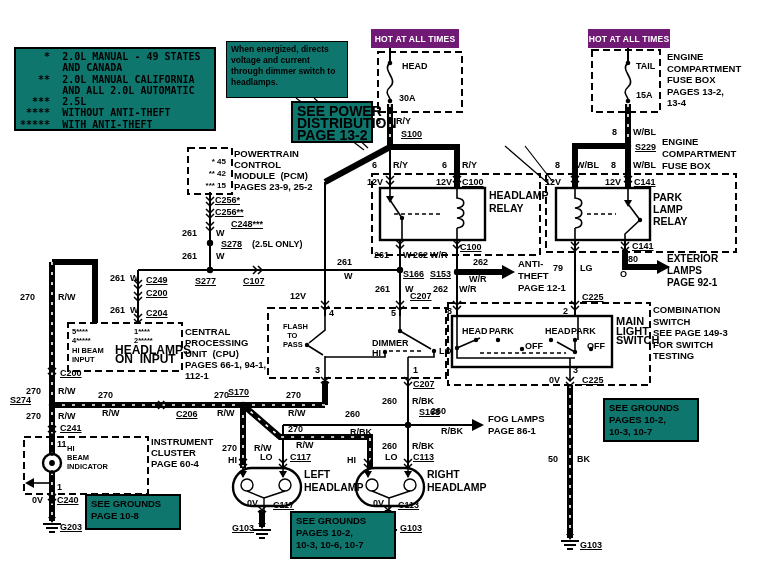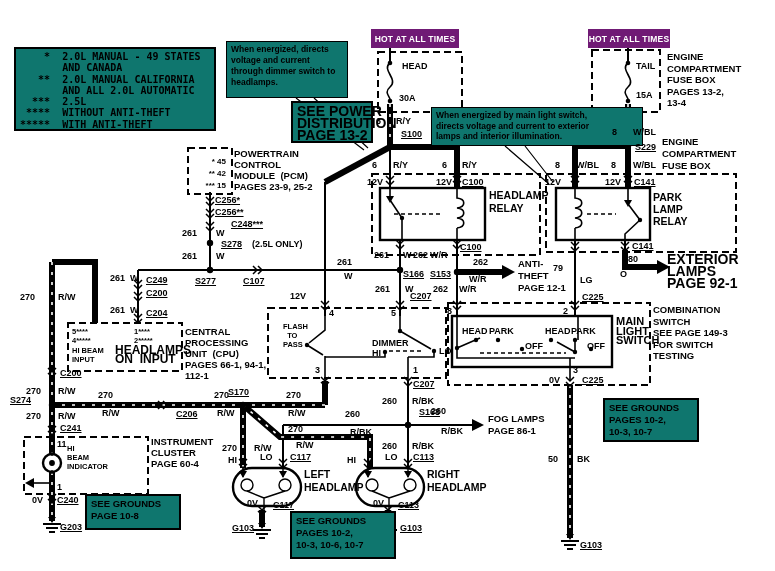--- a/index.html
+++ b/index.html
@@ -256,23 +256,20 @@
   ***  2.5L
  ****  WITHOUT ANTI-THEFT
 *****  WITH ANTI-THEFT</div>
     <div class="box" style="left: 226px; top: 41px; width: 122px; height: 57px; font-size: 8.5px; line-height: 11px; border-width: 1.5px;">When energized, directs
 voltage and current
 through dimmer switch to
 headlamps.</div>
     <div class="box" style="left: 291px; top: 101px; width: 82px; height: 42px; font-size: 14px; line-height: 12px;">SEE POWER
 DISTRIBUTION
 PAGE 13-2</div>
-    <div class="box" style="left: 431px; top: 107px; width: 212px; height: 39px; font-size: 8.5px; line-height: 10.5px; border-width: 1.5px;">When energized by main light switch,
-directs voltage and current to exterior
-lamps and interior illumination.</div>
     <div class="box" style="left: 603px; top: 398px; width: 96px; height: 44px; font-size: 9.5px; line-height: 12px;">SEE GROUNDS
 PAGES 10-2,
 10-3, 10-7</div>
     <div class="box" style="left: 290px; top: 511px; width: 106px; height: 48px; font-size: 9.5px; line-height: 12px;">SEE GROUNDS
 PAGES 10-2,
 10-3, 10-6, 10-7</div>
     <div class="box" style="left: 85px; top: 494px; width: 96px; height: 36px; font-size: 9.5px; line-height: 12px;">SEE GROUNDS
 PAGE 10-8</div>
     <div class="txt" style="left: 667px; top: 51px; font-size: 9.5px; line-height: 11.5px;">ENGINE
 COMPARTMENT
@@ -290,21 +287,21 @@
 MODULE  (PCM)
 PAGES 23-9, 25-2</div>
     <div class="txt" style="left: 489px; top: 189px; font-size: 10.5px; line-height: 13px;">HEADLAMP
 RELAY</div>
     <div class="txt" style="left: 653px; top: 191px; font-size: 10.5px; line-height: 12px;">PARK
 LAMP
 RELAY</div>
     <div class="txt" style="left: 518px; top: 258px; font-size: 9.5px; line-height: 12px;">ANTI-
 THEFT
 PAGE 12-1</div>
-    <div class="txt" style="left: 667px; top: 253px; font-size: 14px; line-height: 12px;">EXTERIOR
+    <div class="txt" style="left: 667px; top: 253px; font-size: 10px; line-height: 12px;">EXTERIOR
 LAMPS
 PAGE 92-1</div>
     <div class="txt" style="left: 72px; top: 327px; font-size: 7.5px; line-height: 9px;">5****
 4*****</div>
     <div class="txt" style="left: 72px; top: 346px; font-size: 7.5px; line-height: 9px;">HI BEAM
 INPUT</div>
     <div class="txt" style="left: 134px; top: 327px; font-size: 7.5px; line-height: 9px;">1****
 2*****</div>
     <div class="txt" style="left: 115px; top: 346px; font-size: 12px; line-height: 9px;">HEADLAMPS
 ON  INPUT</div>
@@ -362,21 +359,21 @@
     <div class="lbl u" style="left: 634px; top: 178px;">C141</div>
     <div class="lbl u" style="left: 460px; top: 243px;">C100</div>
     <div class="lbl u" style="left: 632px; top: 242px;">C141</div>
     <div class="lbl" style="left: 374px; top: 251px;">261</div>
     <div class="lbl" style="left: 403px; top: 251px;">W</div>
     <div class="lbl" style="left: 413px; top: 251px;">262</div>
     <div class="lbl" style="left: 430px; top: 251px;">W/R</div>
     <div class="lbl" style="left: 628px; top: 255px;">80</div>
     <div class="lbl" style="left: 620px; top: 270px;">O</div>
     <div class="lbl" style="left: 553px; top: 264px;">79</div>
-    <div class="lbl" style="left: 580px; top: 264px; margin-top: 12px;">LG</div>
+    <div class="lbl" style="left: 580px; top: 264px;">LG</div>
     <div class="lbl" style="left: 337px; top: 258px;">261</div>
     <div class="lbl" style="left: 344px; top: 272px;">W</div>
     <div class="lbl u" style="left: 403px; top: 270px;">S166</div>
     <div class="lbl u" style="left: 430px; top: 270px;">S153</div>
     <div class="lbl" style="left: 473px; top: 258px;">262</div>
     <div class="lbl" style="left: 469px; top: 275px;">W/R</div>
     <div class="lbl u" style="left: 215px; top: 196px;">C256*</div>
     <div class="lbl u" style="left: 215px; top: 208px;">C256**</div>
     <div class="lbl u" style="left: 215px; top: 220px; padding-left: 16px;">C248***</div>
     <div class="lbl" style="left: 182px; top: 229px;">261</div>

